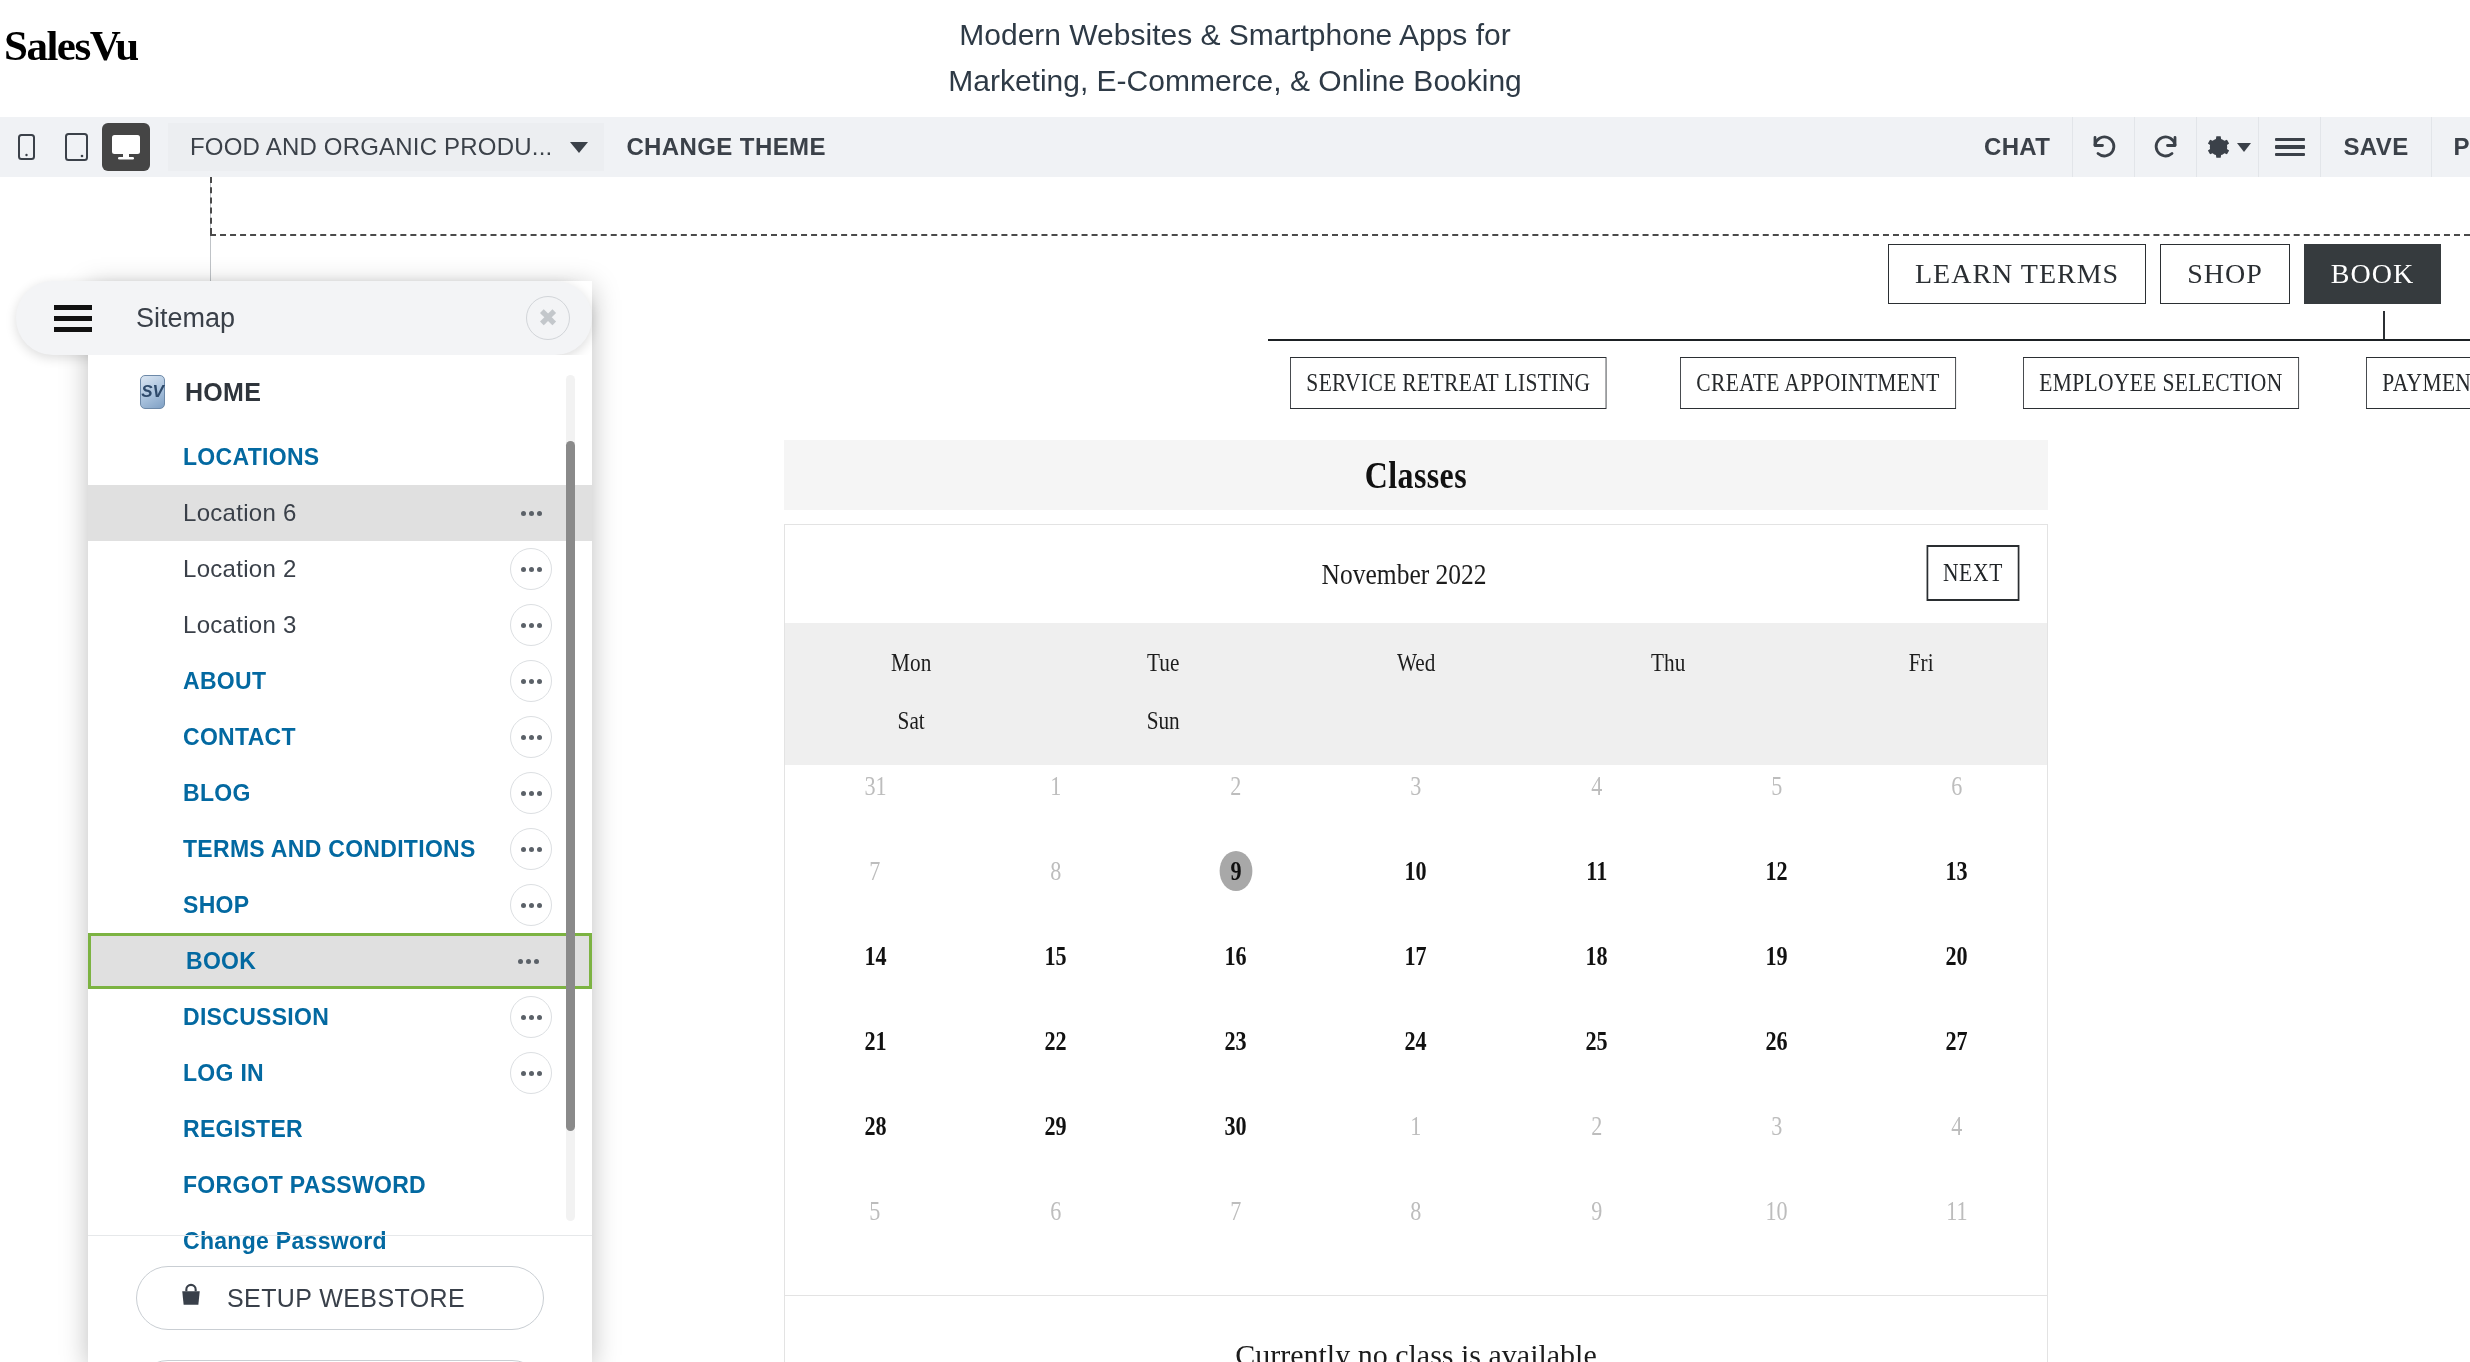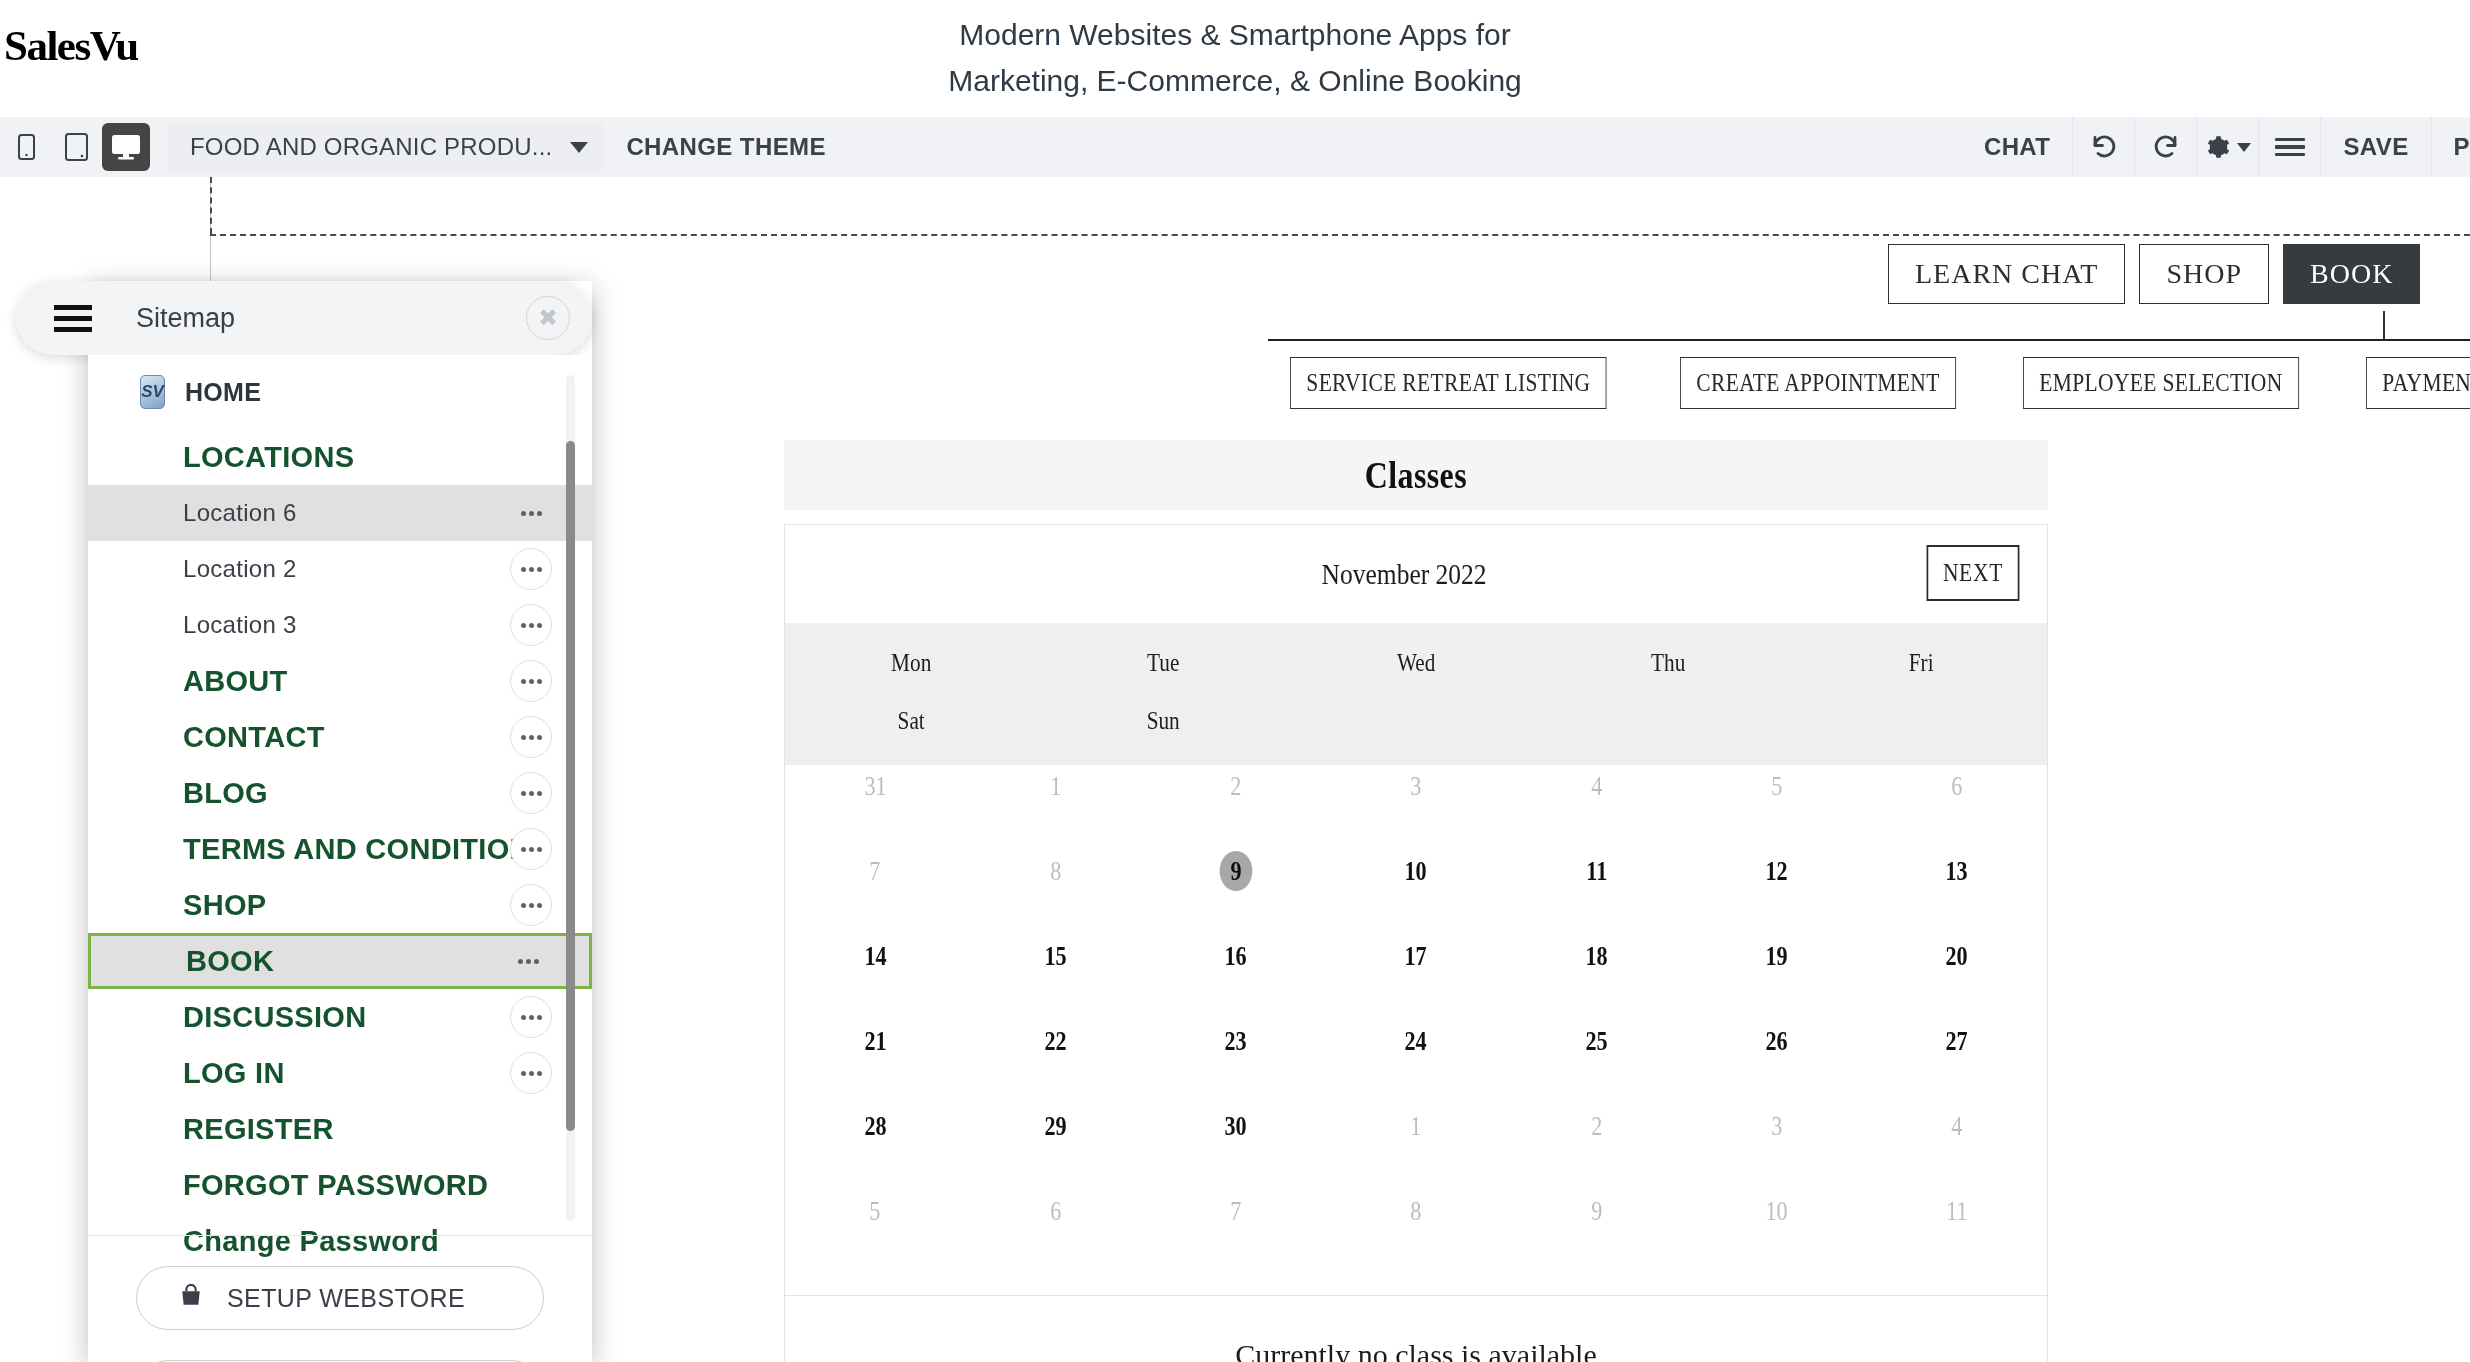--- a/index.html
+++ b/index.html
@@ -198,21 +198,21 @@
     font-size: 17px; font-weight: 700; font-style: italic;
     display: flex; align-items: center; justify-content: center;
     box-shadow: 1px 1px 0 #5d7burgundy;
   }
   .sm-home-label { margin-left: 20px; font-size: 25px; font-weight: 700; color: #2f353c; letter-spacing: .3px; }
   .sm-row {
     position: relative; display: flex; align-items: center;
     height: 56px; padding-left: 95px; cursor: pointer;
   }
   .sm-row.sub { padding-left: 95px; }
-  .sm-row .txt { font-size: 29px; font-weight: 700; color: #14532d; letter-spacing: .3px; }
+  .sm-row .txt { font-size: 23px; font-weight: 700; color: #0369a1; letter-spacing: .3px; }
   .sm-row.sub .txt { font-weight: 400; font-size: 24px; color: #3a4049; }
   .sm-row.header-row .txt { font-weight: 700; }
   .sm-row.selected { background: #e0e0e0; }
   .sm-row.selected-book { background: #e0e0e0; border: 3px solid #7cb342; }
   .dots-btn {
     position: absolute; right: 40px; top: 50%; transform: translateY(-50%);
     width: 42px; height: 42px; border-radius: 50%;
     border: 1.5px solid #dcdfe2; background: #fff;
     display: flex; align-items: center; justify-content: center;
     cursor: pointer;
@@ -311,21 +311,21 @@
     </div>
   </div>
 
   <div class="canvas">
     <div class="guide-v"></div>
     <div class="guide-dash-v"></div>
     <div class="guide-dash-h"></div>
   </div>
 
   <div class="site-nav">
-    <div class="nav-btn">LEARN CHAT</div>
+    <div class="nav-btn">LEARN TERMS</div>
     <div class="nav-btn">SHOP</div>
     <div class="nav-btn active">BOOK</div>
   </div>
   <div class="nav-connector"></div>
   <div class="nav-rule"></div>
 
   <div class="sub-tabs">
     <div class="sub-tab">SERVICE RETREAT LISTING</div>
     <div class="sub-tab">CREATE APPOINTMENT</div>
     <div class="sub-tab">EMPLOYEE SELECTION</div>

